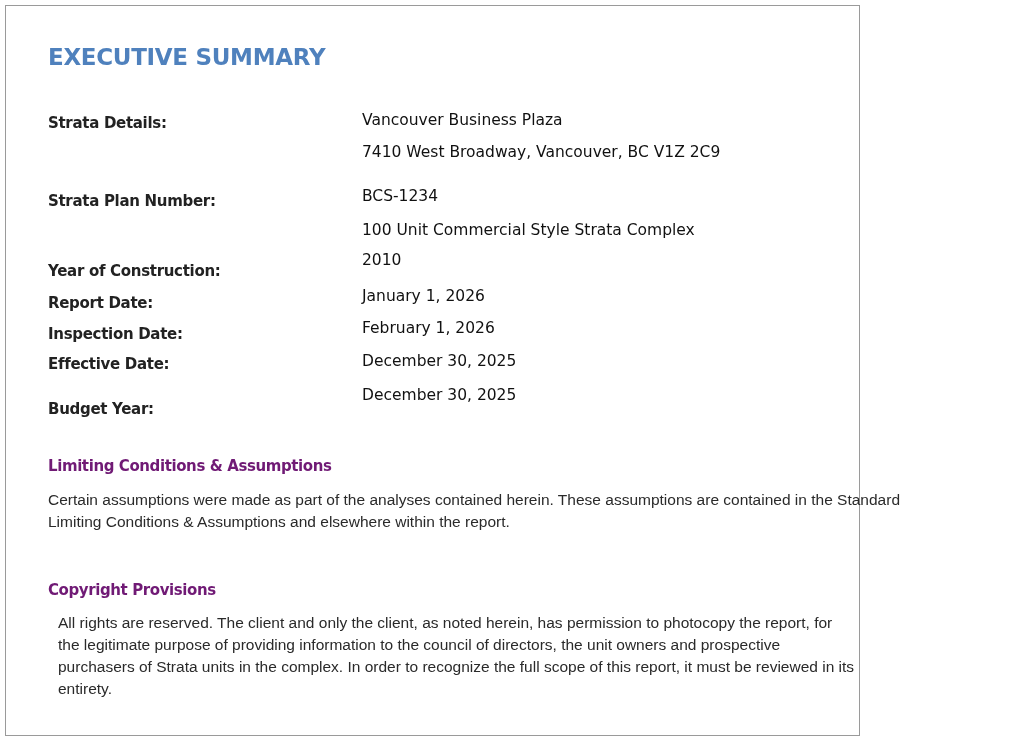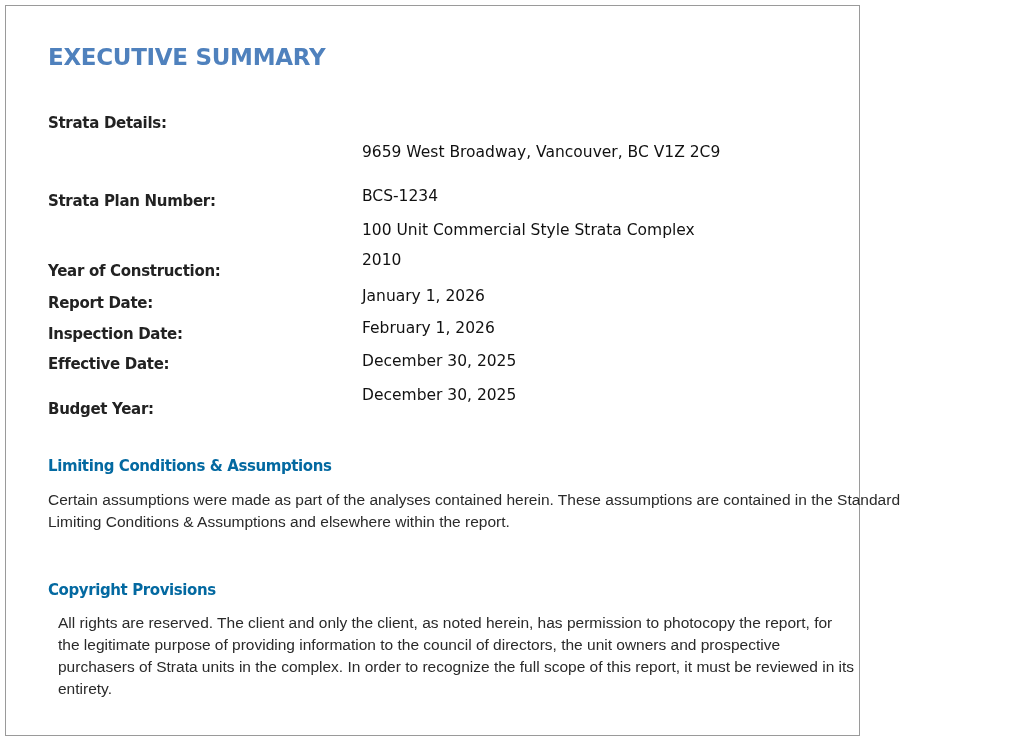--- a/index.html
+++ b/index.html
@@ -1,33 +1,34 @@
 <!DOCTYPE html>
 <html><head>
   <meta charset="utf-8">
   <style>
     html, body { margin: 0; padding: 0; background: #ffffff; }
     body { width: 1024px; height: 743px; position: relative; overflow: hidden; font-family: "DejaVu Sans", "Liberation Sans", sans-serif; color: #111; }
     .page { position: absolute; left: 5px; top: 5px; width: 855px; height: 731px; border: 1px solid #9a9a9a; box-sizing: border-box; background: #fff; }
     .title { position: absolute; left: 42px; top: 38px; font-size: 23px; font-weight: bold; color: #4f81bd; letter-spacing: -0.3px; margin: 0; }
     .label { position: absolute; left: 42px; font-size: 15px; font-weight: bold; color: #222; letter-spacing: -0.3px; }
     .value { position: absolute; left: 356px; font-size: 15.5px; color: #111; }
-    .heading { position: absolute; left: 42px; font-size: 15px; font-weight: bold; color: #0369a1; letter-spacing: -0.4px; margin: 0; }
+    .heading { position: absolute; left: 42px; font-size: 15px; font-weight: bold; color: #701a75; letter-spacing: -0.4px; margin: 0; }
     .para { position: absolute; left: 42px; font-family: "Liberation Sans", sans-serif; font-size: 15.5px; line-height: 22px; color: #2a2a2a; margin: 0; }
     .para.justified { width: 852px; text-align: justify; text-align-last: left; }
     .para.ragged { width: 800px; margin-left: 10px; }
   </style>
 </head>
 <body>
 
 <div class="page">
   <h1 class="title">EXECUTIVE SUMMARY</h1>
 
   <span class="label" style="top:108px">Strata Details:</span>
-  <span class="value" style="top:137px">9659 West Broadway, Vancouver, BC V1Z 2C9</span>
+  <span class="value" style="top:105px">Vancouver Business Plaza</span>
+  <span class="value" style="top:137px">7410 West Broadway, Vancouver, BC V1Z 2C9</span>
 
   <span class="label" style="top:186px">Strata Plan Number:</span>
   <span class="value" style="top:181px">BCS-1234</span>
 
   <span class="value" style="top:215px">100 Unit Commercial Style Strata Complex</span>
 
   <span class="label" style="top:256px">Year of Construction:</span>
   <span class="value" style="top:245px">2010</span>
 
   <span class="label" style="top:288px">Report Date:</span>

